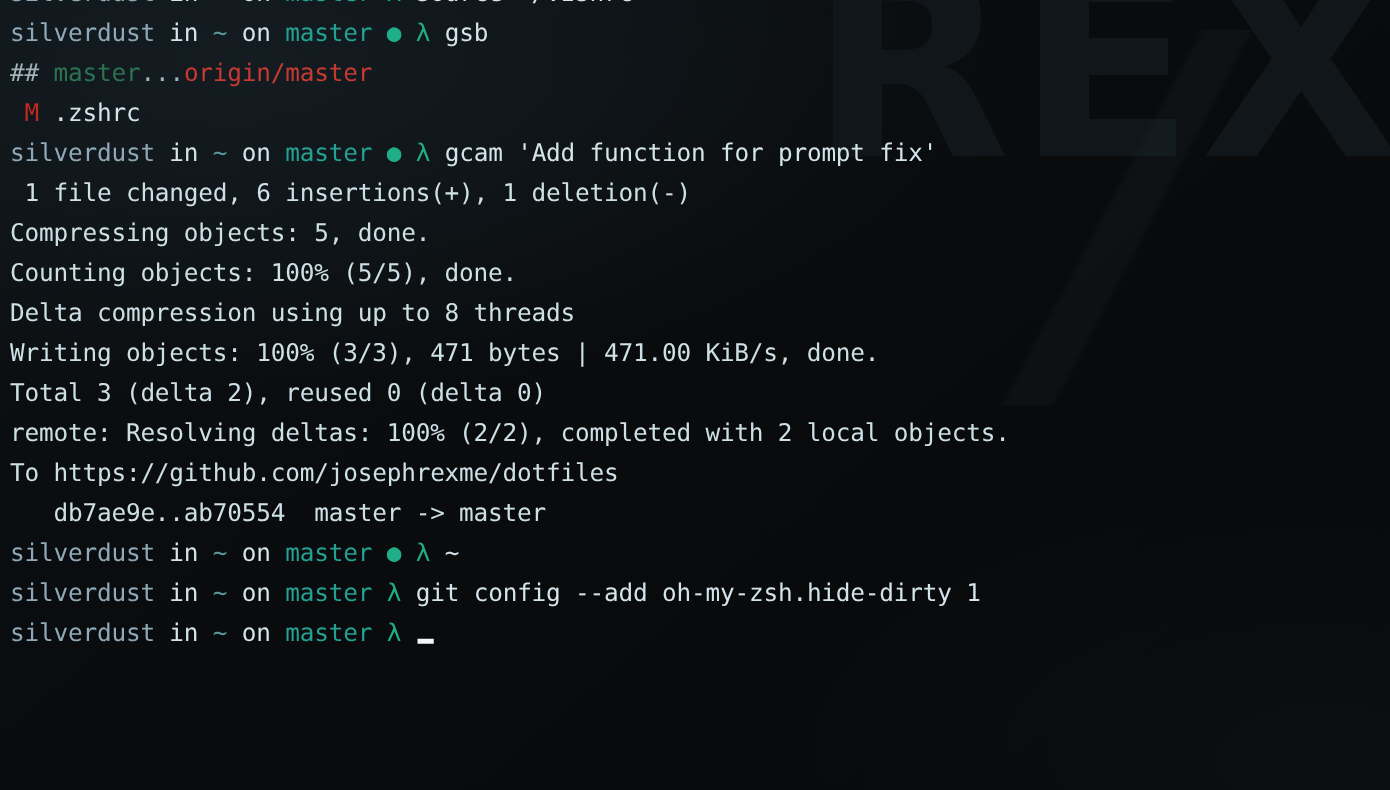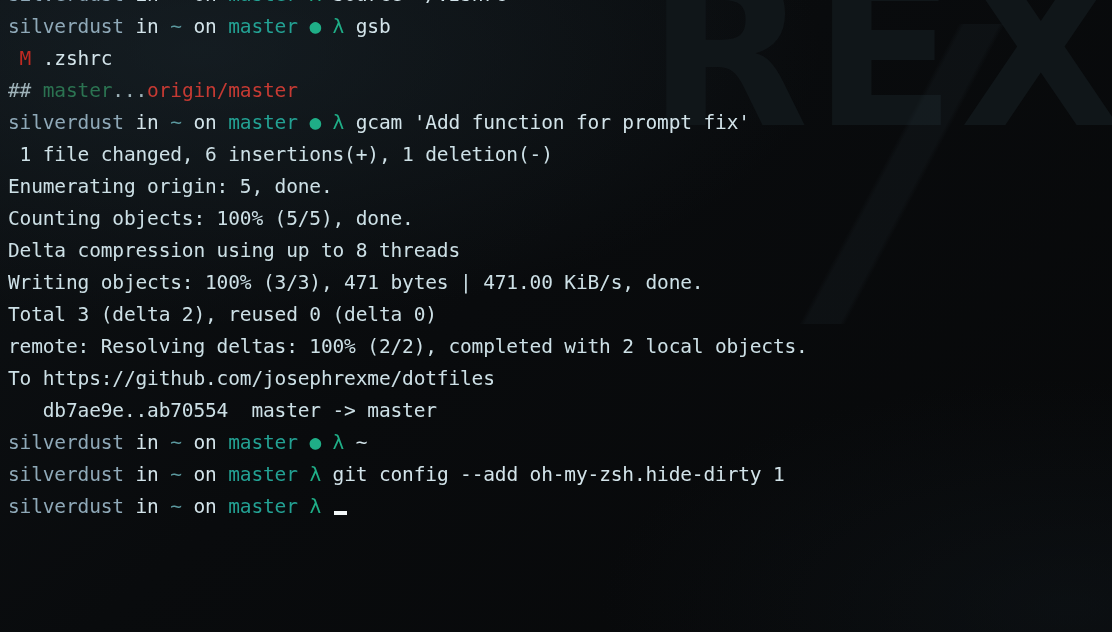--- a/index.html
+++ b/index.html
@@ -89,25 +89,25 @@
 </head>
 <body>
 
 <div id="terminal">
   <div id="bg-gradient"></div>
   <div id="watermark">REX</div>
   <div id="watermark-stroke"></div>
   <div id="screen">
       <div class="line first"><span class="user">silverdust</span><span class="plain"> in </span><span class="tilde">~</span><span class="plain"> on </span><span class="branch">master</span><span class="plain"> </span><span class="lambda">λ</span><span class="plain"> source ~/.zshrc</span></div>
       <div class="line"><span class="user">silverdust</span><span class="plain"> in </span><span class="tilde">~</span><span class="plain"> on </span><span class="branch">master</span><span class="plain"> </span><span class="dot">●</span><span class="plain"> </span><span class="lambda">λ</span><span class="plain"> gsb</span></div>
+      <div class="line"><span class="gitgray">## </span><span class="gitgreen">master</span><span class="gitgray">...</span><span class="gitred">origin/master</span></div>
       <div class="line"><span class="plain"> </span><span class="modified">M</span><span class="plain"> .zshrc</span></div>
-      <div class="line"><span class="gitgray">## </span><span class="gitgreen">master</span><span class="gitgray">...</span><span class="gitred">origin/master</span></div>
       <div class="line"><span class="user">silverdust</span><span class="plain"> in </span><span class="tilde">~</span><span class="plain"> on </span><span class="branch">master</span><span class="plain"> </span><span class="dot">●</span><span class="plain"> </span><span class="lambda">λ</span><span class="plain"> gcam 'Add function for prompt fix'</span></div>
       <div class="line"><span class="out"> 1 file changed, 6 insertions(+), 1 deletion(-)</span></div>
-      <div class="line"><span class="out">Enumerating origin: 5, done.</span></div>
+      <div class="line"><span class="out">Compressing objects: 5, done.</span></div>
       <div class="line"><span class="out">Counting objects: 100% (5/5), done.</span></div>
       <div class="line"><span class="out">Delta compression using up to 8 threads</span></div>
       <div class="line"><span class="out">Writing objects: 100% (3/3), 471 bytes | 471.00 KiB/s, done.</span></div>
       <div class="line"><span class="out">Total 3 (delta 2), reused 0 (delta 0)</span></div>
       <div class="line"><span class="out">remote: Resolving deltas: 100% (2/2), completed with 2 local objects.</span></div>
       <div class="line"><span class="out">To https://github.com/josephrexme/dotfiles</span></div>
       <div class="line"><span class="out">   db7ae9e..ab70554  master -&gt; master</span></div>
       <div class="line"><span class="user">silverdust</span><span class="plain"> in </span><span class="tilde">~</span><span class="plain"> on </span><span class="branch">master</span><span class="plain"> </span><span class="dot">●</span><span class="plain"> </span><span class="lambda">λ</span><span class="plain"> ~</span></div>
       <div class="line"><span class="user">silverdust</span><span class="plain"> in </span><span class="tilde">~</span><span class="plain"> on </span><span class="branch">master</span><span class="plain"> </span><span class="lambda">λ</span><span class="plain"> git config --add oh-my-zsh.hide-dirty 1</span></div>
       <div class="line"><span class="user">silverdust</span><span class="plain"> in </span><span class="tilde">~</span><span class="plain"> on </span><span class="branch">master</span><span class="plain"> </span><span class="lambda">λ</span><span class="plain"> </span><span id="cursor"></span></div>

